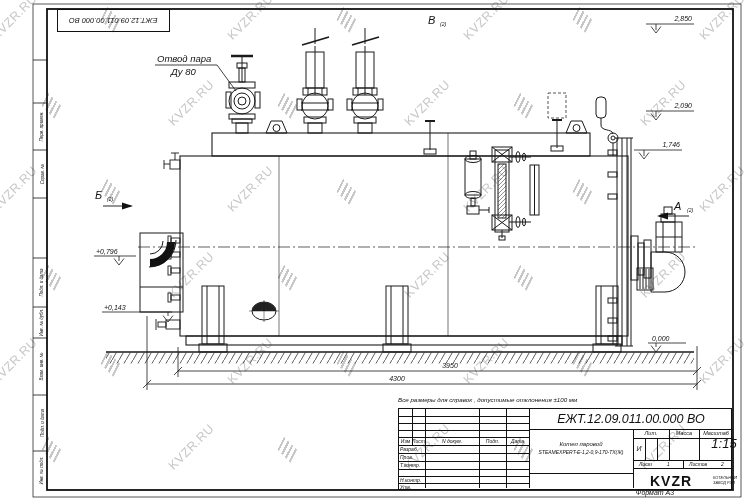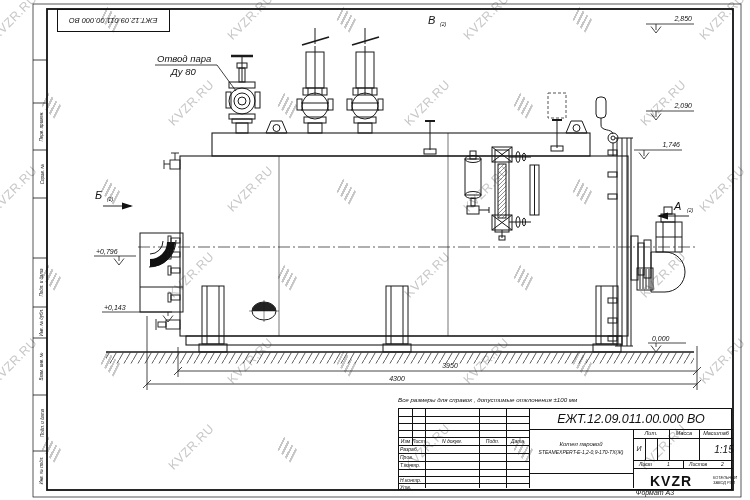--- a/index.html
+++ b/index.html
@@ -432,21 +432,21 @@
 
     <div class="tb-txt ctr" style="left:130px;top:4px;width:204px;font-size:12.5px">ЕЖТ.12.09.011.00.000  ВО</div>
 
     <div class="tb-txt ctr" style="left:130px;top:32px;width:104px;font-size:6px">Котел паровой</div>
     <div class="tb-txt ctr" style="left:130px;top:41px;width:104px;font-size:5px">STEAMEXPERT-Е-1,2-0,9-170-ТХ(Ж)</div>
 
     <div class="tb-txt ctr" style="left:234px;top:22px;width:36px;font-size:5.5px">Лит.</div>
     <div class="tb-txt ctr" style="left:270px;top:22px;width:30px;font-size:5.5px">Масса</div>
     <div class="tb-txt ctr" style="left:300px;top:22px;width:34px;font-size:5.5px">Масштаб</div>
     <div class="tb-txt ctr" style="left:234px;top:36px;width:12px;font-size:7px">И</div>
-    <div class="tb-txt ctr" style="left:300px;top:36px;width:50px;font-size:10px">1:15</div>
+    <div class="tb-txt ctr" style="left:300px;top:28px;width:50px;font-size:13px">1:15</div>
 
     <div class="tb-txt" style="left:240px;top:52.5px">Лист</div>
     <div class="tb-txt" style="left:268px;top:52.5px">1</div>
     <div class="tb-txt" style="left:290px;top:52.5px">Листов</div>
     <div class="tb-txt" style="left:322px;top:52.5px">2</div>
 
     <div style="position:absolute;left:234px;top:59px;width:100px;height:25px;display:flex;align-items:center;justify-content:center;gap:21px">
       <div class="logo-stripes"></div>
       <span class="kvzr-word">KVZR</span>
       <span class="kvzr-sub">

